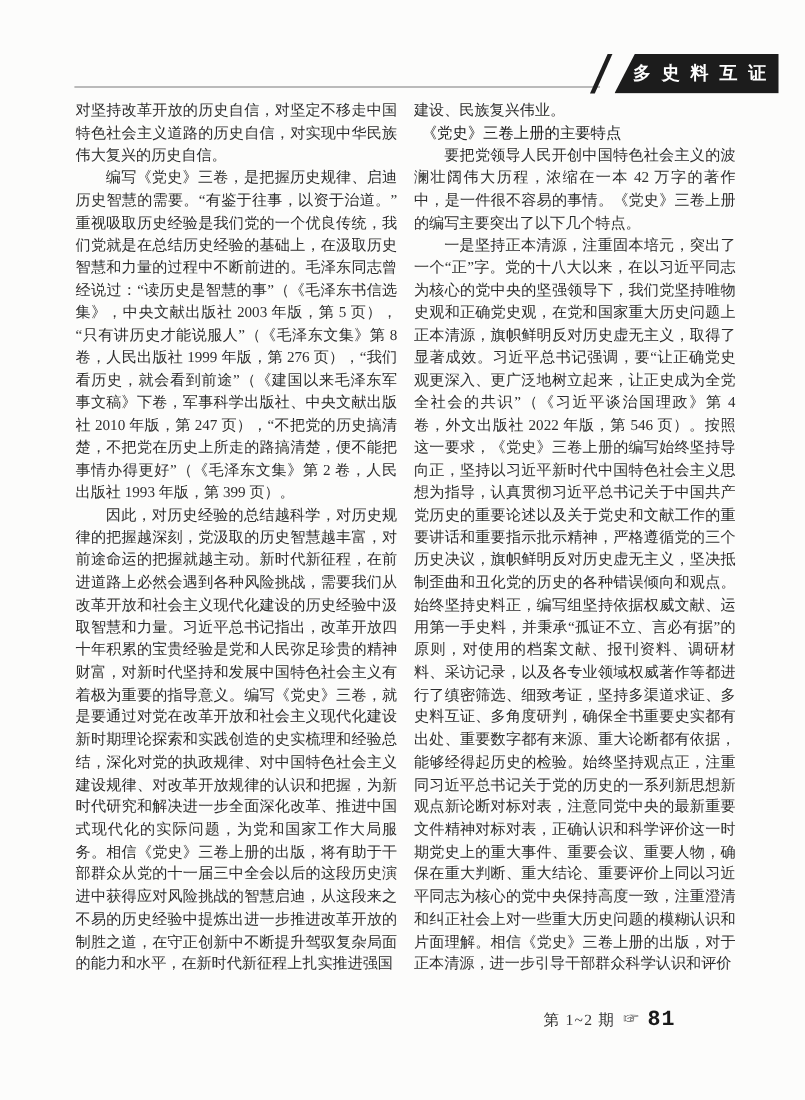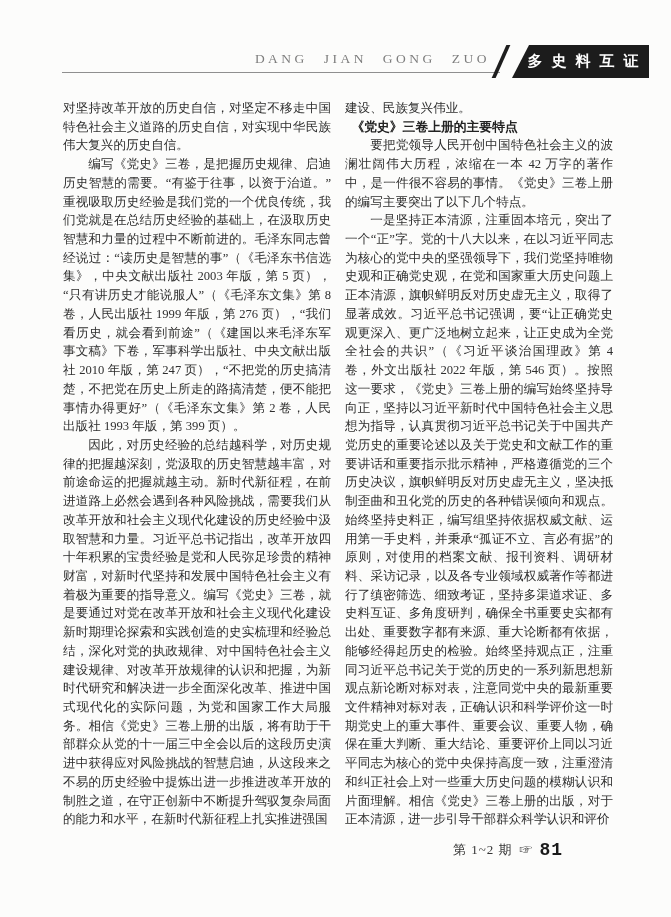--- a/index.html
+++ b/index.html
@@ -35,55 +35,54 @@
     clip-path:polygon(17px 0,100% 0,100% 100%,0 100%);
     display:flex;align-items:center;justify-content:center;
   }
   .hdr-badge span{
     font-family:"Liberation Sans","DejaVu Sans",sans-serif;
     font-weight:bold;font-size:15px;color:#fefefe;
     letter-spacing:9px;margin-left:14px;
   }
   
   .columns{
-    position:absolute;top:99px;left:63px;width:550px;height:740px;
+    position:absolute;top:83px;left:63px;width:550px;height:740px;
     display:flex;gap:14px;
   }
   .col{
     width:268px;height:100%;
     font-size:12.6px;line-height:18.72px;
     text-align:justify;text-justify:inter-ideograph;
     overflow:hidden;
   }
   .col p{margin:0;text-indent:2em;}
   .col p.noindent{text-indent:0;}
   .col h2{
     margin:0;font-size:12.8px;line-height:18.72px;
     font-family:"Liberation Sans","DejaVu Sans",sans-serif;
-    font-weight:bold;color:#222;
+    font-weight:normal;color:#222;
     text-indent:0.5em;
   }
   
   .footer{
     position:absolute;top:840px;left:453px;
     display:flex;align-items:center;gap:6px;
   }
   .footer .issue{font-size:13px;color:#333;letter-spacing:1px;}
   .footer .pointer{font-size:15px;color:#444;line-height:1;}
   .footer .pagenum{
     font-family:Liberation Mono, monospace;
     font-weight:bold;font-size:18px;color:#1a1a1a;letter-spacing:1px;
   }
 </style>
 </head>
 <body>
 
 <div class="page">
 
-  <span class="hdr-pinyin">DANG JIAN GONG ZUO</span>
   <div class="hdr-rule"></div>
   <div class="hdr-slash"></div>
   <div class="hdr-badge">
     <span>多史料互证</span>
   </div>
 
   <main class="columns">
     <div class="col">
       <p class="noindent">对坚持改革开放的历史自信，对坚定不移走中国特色社会主义道路的历史自信，对实现中华民族伟大复兴的历史自信。</p>
       <p>编写《党史》三卷，是把握历史规律、启迪历史智慧的需要。“有鉴于往事，以资于治道。”重视吸取历史经验是我们党的一个优良传统，我们党就是在总结历史经验的基础上，在汲取历史智慧和力量的过程中不断前进的。毛泽东同志曾经说过：“读历史是智慧的事”（《毛泽东书信选集》，中央文献出版社 2003 年版，第 5 页），“只有讲历史才能说服人”（《毛泽东文集》第 8 卷，人民出版社 1999 年版，第 276 页），“我们看历史，就会看到前途”（《建国以来毛泽东军事文稿》下卷，军事科学出版社、中央文献出版社 2010 年版，第 247 页），“不把党的历史搞清楚，不把党在历史上所走的路搞清楚，便不能把事情办得更好”（《毛泽东文集》第 2 卷，人民出版社 1993 年版，第 399 页）。</p>

